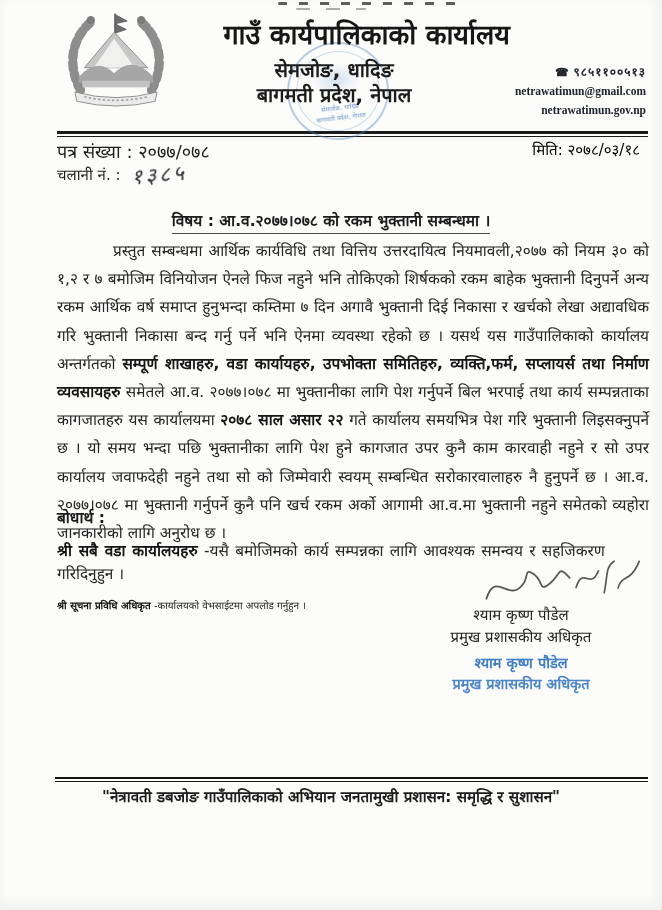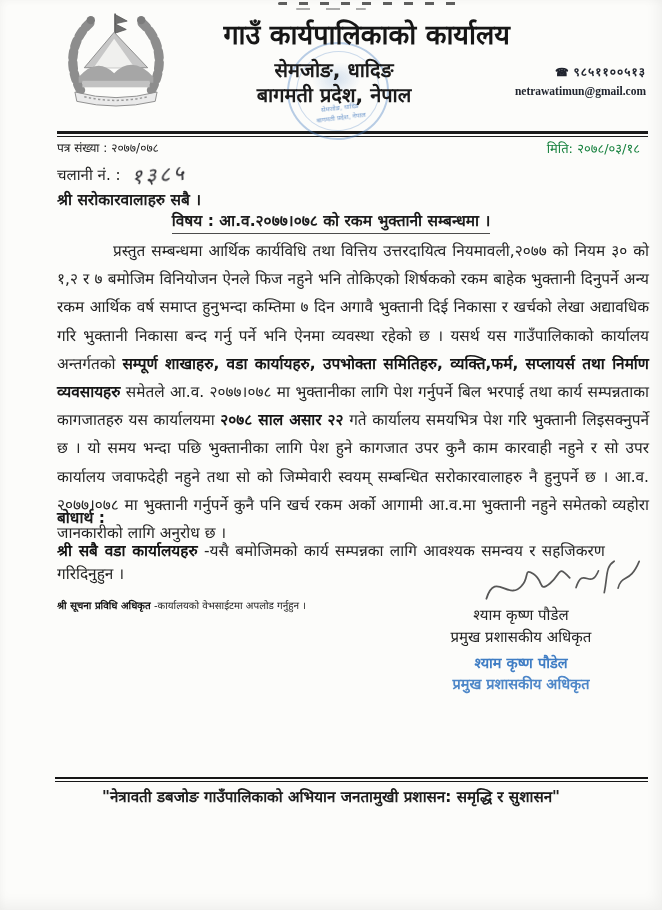--- a/index.html
+++ b/index.html
@@ -60,22 +60,22 @@
   
   .rule-top{
     position:absolute;left:57px;width:591px;top:131px;height:2px;
     border-top:3px solid #1b1b1b;border-bottom:1px solid #1b1b1b;
   }
   .rule-footer{
     position:absolute;left:55px;width:593px;top:777px;height:2px;
     border-top:2.5px solid #161616;border-bottom:1px solid #161616;
   }
   
-  .letter-no{position:absolute;left:57px;top:139px;font-size:12px;color:#1e1e1e;}
-  .date-line{position:absolute;right:22px;top:139px;font-size:13px;color:#15803d;}
+  .letter-no{position:absolute;left:57px;top:139px;font-size:18px;color:#1e1e1e;}
+  .date-line{position:absolute;right:22px;top:139px;font-size:15px;color:#000000;}
   .chalani{position:absolute;left:57px;top:158px;font-size:15px;color:#1e1e1e;}
   .handwritten{
     display:inline-block;font-style:italic;font-size:21px;color:#2e2e33;
     transform:rotate(-5deg) translateY(2px);letter-spacing:3px;margin-left:6px;
     filter:blur(.2px);
   }
   
   .addressee{position:absolute;left:57px;top:188px;font-size:15.5px;font-weight:bold;color:#1c1c1c;}
   .subject-wrap{position:absolute;left:0;top:209px;width:662px;text-align:center;}
   .subject{
@@ -145,38 +145,38 @@
     <div class="hdr-title">गाउँ कार्यपालिकाको कार्यालय</div>
     <div class="hdr-addr1">सेमजोङ, धादिङ</div>
     <div class="hdr-addr2">बागमती प्रदेश, नेपाल</div>
   </div>
 
   <div class="contact">
     <div class="phone-row">
       <span class="phone-ic">☎</span><span>९८५११००५१३</span>
     </div>
     <div>netrawatimun@gmail.com</div>
+    <div>netrawatimun.gov.np</div>
   </div>
 
   <div class="rule-top"></div>
 
   <div class="letter-no">
     <span>पत्र संख्या :</span>
     <span>२०७७/०७८</span>
   </div>
   <div class="date-line">
     <span>मिति:</span>
     <span>२०७८/०३/१८</span>
   </div>
   <div class="chalani">
     <span>चलानी नं. :</span>
     <span class="handwritten">१३८५</span>
   </div>
 
-  <div class="addressee">श्री सरोकारवालाहरु सबै ।</div>
   <div class="subject-wrap">
     <span class="subject">विषय : आ.व.२०७७।०७८ को रकम भुक्तानी सम्बन्धमा ।</span>
   </div>
 
   <div class="body-par">
     <span>प्रस्तुत सम्बन्धमा आर्थिक कार्यविधि तथा वित्तिय उत्तरदायित्व नियमावली,२०७७ को नियम ३० को १,२ र ७ बमोजिम विनियोजन ऐनले फिज नहुने भनि तोकिएको शिर्षकको रकम बाहेक भुक्तानी दिनुपर्ने अन्य रकम आर्थिक वर्ष समाप्त हुनुभन्दा कम्तिमा ७ दिन अगावै भुक्तानी दिई निकासा र खर्चको लेखा अद्यावधिक गरि भुक्तानी निकासा बन्द गर्नु पर्ने भनि ऐनमा व्यवस्था रहेको छ । यसर्थ यस गाउँपालिकाको कार्यालय अन्तर्गतको </span><b>सम्पूर्ण शाखाहरु, वडा कार्यायहरु, उपभोक्ता समितिहरु, व्यक्ति,फर्म, सप्लायर्स तथा निर्माण व्यवसायहरु</b><span> समेतले आ.व. २०७७।०७८ मा भुक्तानीका लागि पेश गर्नुपर्ने बिल भरपाई तथा कार्य सम्पन्नताका कागजातहरु यस कार्यालयमा </span><b>२०७८ साल असार २२</b><span> गते कार्यालय समयभित्र पेश गरि भुक्तानी लिइसक्नुपर्ने छ । यो समय भन्दा पछि भुक्तानीका लागि पेश हुने कागजात उपर कुनै काम कारवाही नहुने र सो उपर कार्यालय जवाफदेही नहुने तथा सो को जिम्मेवारी स्वयम् सम्बन्धित सरोकारवालाहरु नै हुनुपर्ने छ । आ.व. २०७७।०७८ मा भुक्तानी गर्नुपर्ने कुनै पनि खर्च रकम अर्को आगामी आ.व.मा भुक्तानी नहुने समेतको व्यहोरा जानकारीको लागि अनुरोध छ ।</span>
   </div>
 
   <div class="cc-head">बोधार्थ :</div>
   <div class="cc-item1">

